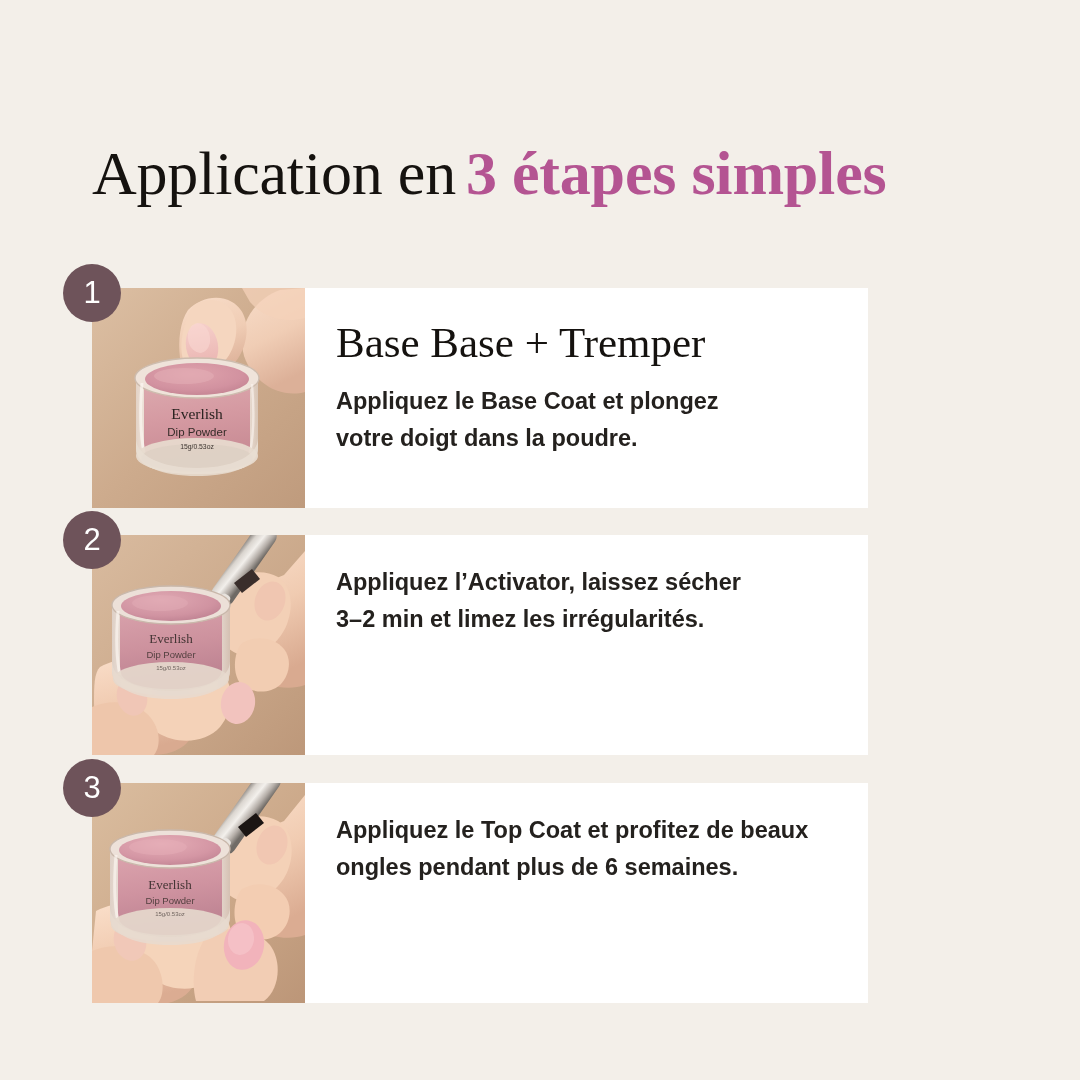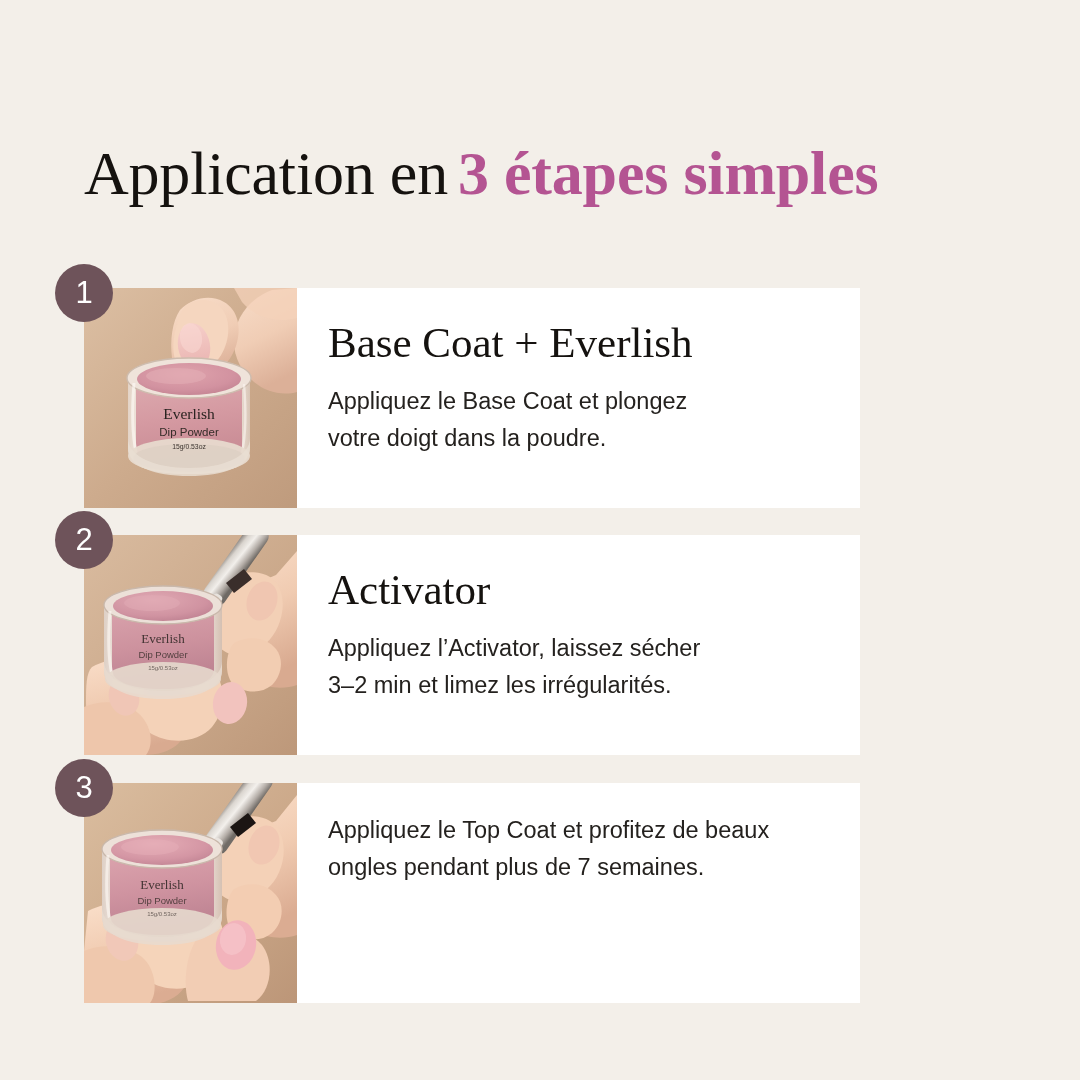--- a/index.html
+++ b/index.html
@@ -14,20 +14,21 @@
     font-family: "Liberation Sans", sans-serif;
     overflow: hidden;
     position: relative;
   }
 
   #stage {
     position: relative;
     width: 868px;
     height: 1080px;
     background: #f3efe9;
+    margin-left: 8px;
   }
 
   
   #page-title {
     position: absolute;
     left: 84px;
     top: 93px;
     font-family: "Liberation Serif", "DejaVu Serif", serif;
     font-size: 62px;
     line-height: 76px;
@@ -78,21 +79,21 @@
     font-family: "Liberation Serif", "DejaVu Serif", serif;
     font-weight: 400;
     font-size: 43px;
     line-height: 52px;
     color: #15120f;
     margin: 0 0 14px 0;
     white-space: nowrap;
   }
   .step-desc {
     font-family: "Liberation Sans", sans-serif;
-    font-weight: 400;
+    font-weight: 700;
     font-size: 23.5px;
     line-height: 37px;
     color: #24211e;
     margin: 0;
     white-space: pre-line;
   }
 
   
   .step-badge {
     position: absolute;
@@ -227,21 +228,21 @@
           <path d="M44 150 C44 168 70 180 105 180 C140 180 166 168 166 150 L166 160 C166 178 140 188 105 188 C70 188 44 178 44 160 Z" fill="#e9ded2" opacity="0.85"></path>
         </g>
 
         <text class="jar-label-brand" x="105" y="131" font-size="15.5" text-anchor="middle">Everlish</text>
         <text class="jar-label-sub" x="105" y="148" font-size="11.5" text-anchor="middle">Dip Powder</text>
         <text class="jar-label-size" x="105" y="161" font-size="6.8" text-anchor="middle">15g/0.53oz</text>
       </svg>
     </div>
 
     <div class="step-text">
-      <div class="step-heading">Base Coat + Everlish</div>
+      <div class="step-heading">Base Base + Tremper</div>
       <p class="step-desc">Appliquez le Base Coat et plongez
 votre doigt dans la poudre.</p>
     </div>
   </div>
 
   <div class="step-badge" id="badge-2">
     <span>2</span>
   </div>
 
   <div class="step-row" id="step-2">
@@ -329,21 +330,20 @@
           <path d="M20 126 C20 144 46 156 79 156 C112 156 138 144 138 126 L138 136 C138 154 112 164 79 164 C46 164 20 154 20 136 Z" fill="#e7dbcf" opacity="0.85"></path>
         </g>
 
         <text class="jar-label-brand" x="79" y="108" font-size="13" text-anchor="middle" opacity="0.85">Everlish</text>
         <text class="jar-label-sub" x="79" y="123" font-size="9.5" text-anchor="middle" opacity="0.8">Dip Powder</text>
         <text class="jar-label-size" x="79" y="135" font-size="6" text-anchor="middle" opacity="0.7">15g/0.53oz</text>
       </svg>
     </div>
 
     <div class="step-text">
-      <div class="step-heading">Activator</div>
       <p class="step-desc">Appliquez l’Activator, laissez sécher
 3–2 min et limez les irrégularités.</p>
     </div>
   </div>
 
   <div class="step-badge" id="badge-3">
     <span>3</span>
   </div>
 
   <div class="step-row" id="step-3">
@@ -434,17 +434,17 @@
         </g>
 
         <text class="jar-label-brand" x="78" y="106" font-size="13" text-anchor="middle" opacity="0.85">Everlish</text>
         <text class="jar-label-sub" x="78" y="121" font-size="9.5" text-anchor="middle" opacity="0.8">Dip Powder</text>
         <text class="jar-label-size" x="78" y="133" font-size="6" text-anchor="middle" opacity="0.7">15g/0.53oz</text>
       </svg>
     </div>
 
     <div class="step-text">
       <p class="step-desc">Appliquez le Top Coat et profitez de beaux
-ongles pendant plus de 7 semaines.</p>
+ongles pendant plus de 6 semaines.</p>
     </div>
   </div>
 
 </div>
 
 </body></html>

